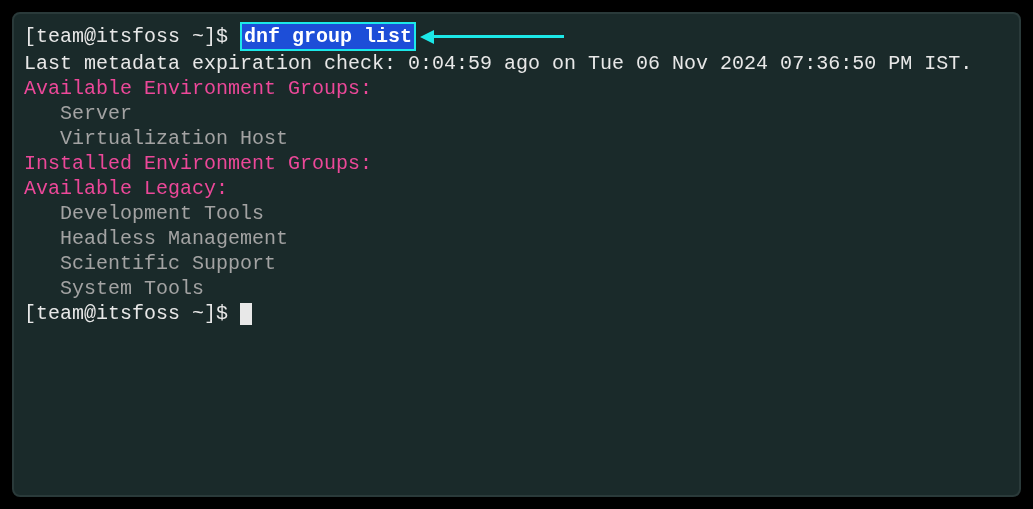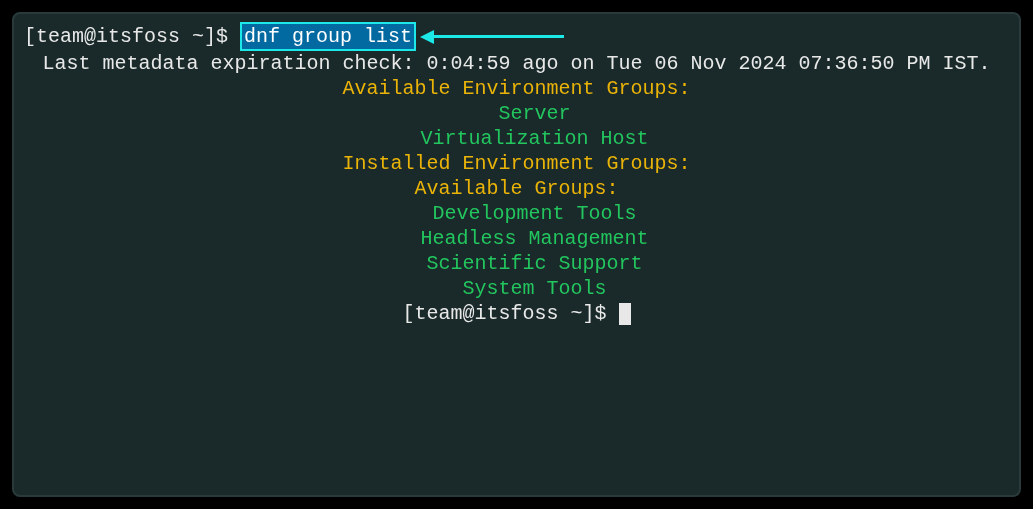--- a/index.html
+++ b/index.html
@@ -1,19 +1,18 @@
 <!DOCTYPE html>
 <html><head>
   <meta charset="utf-8">
   <style>
     * {
       margin: 0;
       padding: 0;
       box-sizing: border-box;
-      text-align: center;
     }
     body {
       background: #000;
       padding: 12px;
       font-family: 'Courier New', 'Consolas', monospace;
       font-size: 20px;
       line-height: 1.25;
       width: 1033px;
       height: 509px;
       overflow: hidden;
@@ -27,52 +26,53 @@
       color: #e8e8e8;
       position: relative;
     }
     .line {
       white-space: pre;
     }
     .prompt {
       color: #e8e8e8;
     }
     .highlight-command {
-      background: #0369a1;
+      background: #1d4ed8;
       color: #ffffff;
       border: 2px solid #1ce8e8;
       padding: 0 2px;
       display: inline-block;
+      font-weight: bold;
     }
     .arrow-container {
       display: inline-flex;
       align-items: center;
       vertical-align: middle;
       margin-left: 4px;
     }
     .arrow-line {
       width: 130px;
       height: 3px;
       background: #1ce8e8;
     }
     .arrow-head {
       width: 0;
       height: 0;
       border-top: 7px solid transparent;
       border-bottom: 7px solid transparent;
       border-right: 14px solid #1ce8e8;
     }
     .heading {
-      color: #eab308;
+      color: #ec4899;
       background: #1a2a2a;
       display: inline;
       font-family: Liberation Mono, monospace;
     }
     .indent {
-      color: #22c55e;
+      color: #a3a3a3;
     }
     .cursor {
       display: inline-block;
       background: #e8e8e8;
       width: 12px;
       height: 22px;
       vertical-align: text-bottom;
     }
     .first-line {
       display: flex;
@@ -94,20 +94,20 @@
   </div>
 
   <div class="line">Last metadata expiration check: 0:04:59 ago on Tue 06 Nov 2024 07:36:50 PM IST.</div>
 
   <div class="line"><span class="heading">Available Environment Groups:</span></div>
   <div class="line indent">   <span>Server</span></div>
   <div class="line indent">   <span>Virtualization Host</span></div>
 
   <div class="line"><span class="heading">Installed Environment Groups:</span></div>
 
-  <div class="line"><span class="heading">Available Groups:</span></div>
+  <div class="line"><span class="heading">Available Legacy:</span></div>
   <div class="line indent">   <span>Development Tools</span></div>
   <div class="line indent">   <span>Headless Management</span></div>
   <div class="line indent">   <span>Scientific Support</span></div>
   <div class="line indent">   <span>System Tools</span></div>
 
   <div class="line"><span class="prompt">[team@itsfoss ~]$ </span><span class="cursor"></span></div>
 </div>
 
 </body></html>

